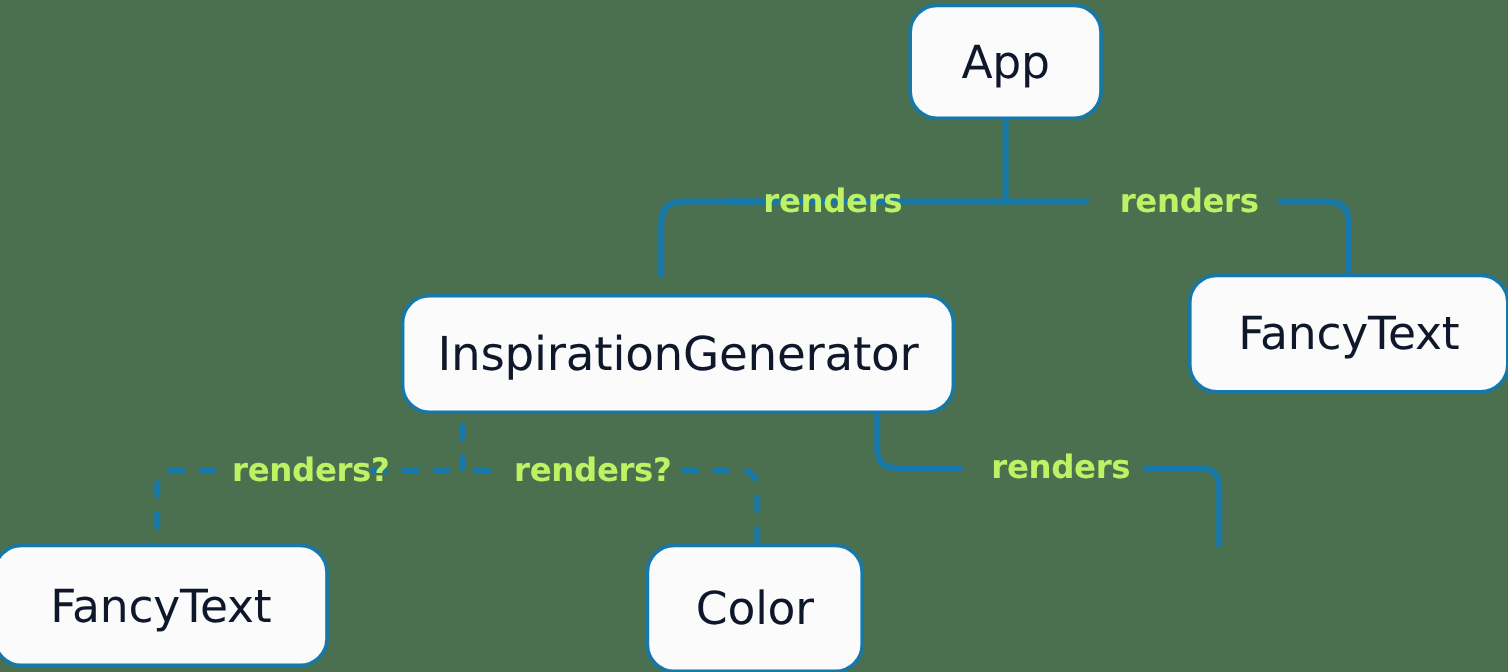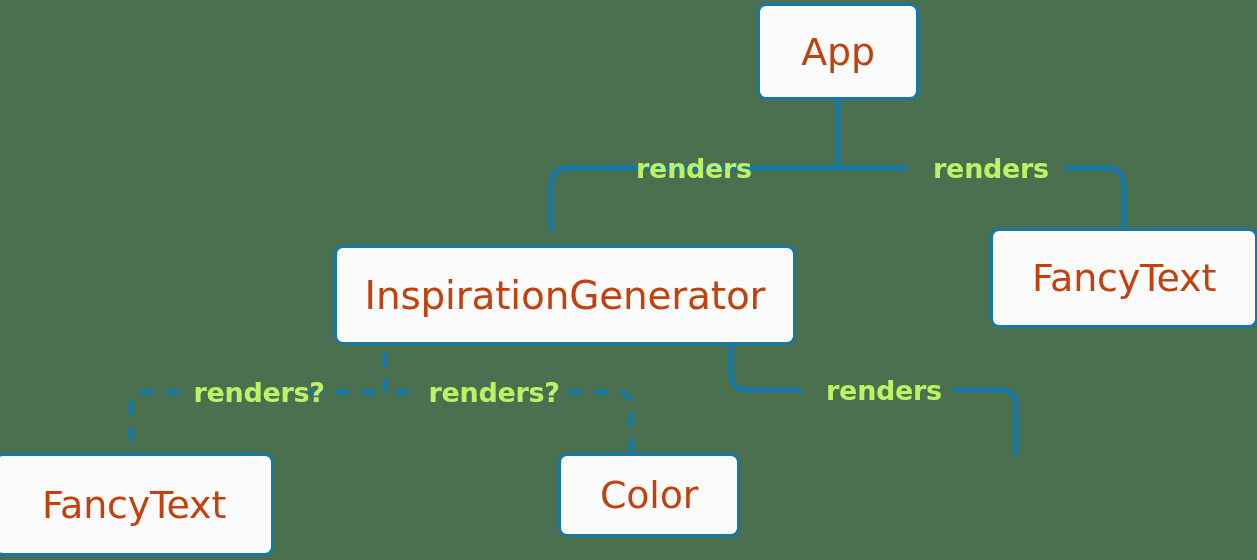--- a/index.html
+++ b/index.html
@@ -23,25 +23,25 @@
     left: 0;
     top: 0;
     width: 1257px;
     height: 560px;
   }
   .node {
     position: absolute;
     box-sizing: border-box;
     background: #fbfbfb;
     border: 3px solid #1678a8;
-    border-radius: 9px;
+    border-radius: 24px;
     display: flex;
     align-items: center;
     justify-content: center;
-    color: #c2410c;
+    color: #0f172a;
     font-size: 38px;
     font-weight: 400;
     letter-spacing: -0.2px;
     white-space: nowrap;
     z-index: 2;
   }
   .edge-label {
     position: absolute;
     color: #bef264;
     font-size: 27px;
@@ -49,21 +49,21 @@
     letter-spacing: -0.3px;
     white-space: nowrap;
     z-index: 3;
     transform: translate(-50%, -50%);
     text-align: right;
   }
   .node-app        { left: 757px;  top: 3px;   width: 162px; height: 97px; }
   .node-inspgen    { left: 334px;  top: 229px; width: 462px; height: 100px; font-size: 39px; margin-top: 16px; }
   .node-fancy-right{ left: 990px;  top: 228px; width: 268px; height: 100px; }
   .node-fancy-left { left: -6px;   top: 453px; width: 280px; height: 103px; }
-  .node-color      { left: 558px;  top: 453px; width: 182px; height: 84px; }
+  .node-color      { left: 538px;  top: 453px; width: 182px; height: 108px; }
   .node-copyright  { left: 879px;  top: 454px; width: 267px; height: 101px; }
 </style>
 </head>
 <body>
 
 <div id="diagram-root">
 
   <svg id="edges-layer" viewBox="0 0 1257 560" width="1257" height="560" xmlns="http://www.w3.org/2000/svg">
 
     <path d="M 838 100 L 838 168" fill="none" stroke="#1678a8" stroke-width="5" stroke-linecap="round"></path>

